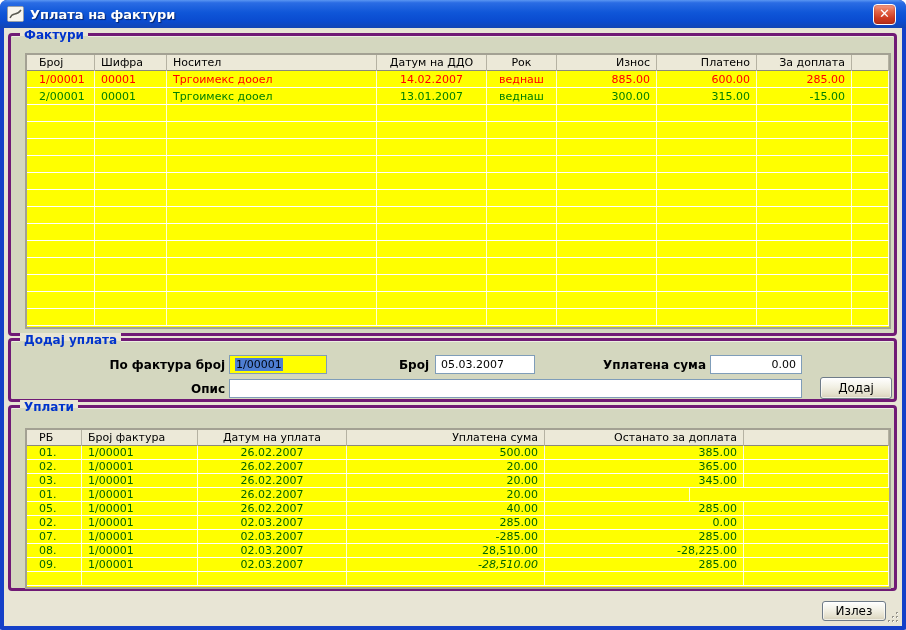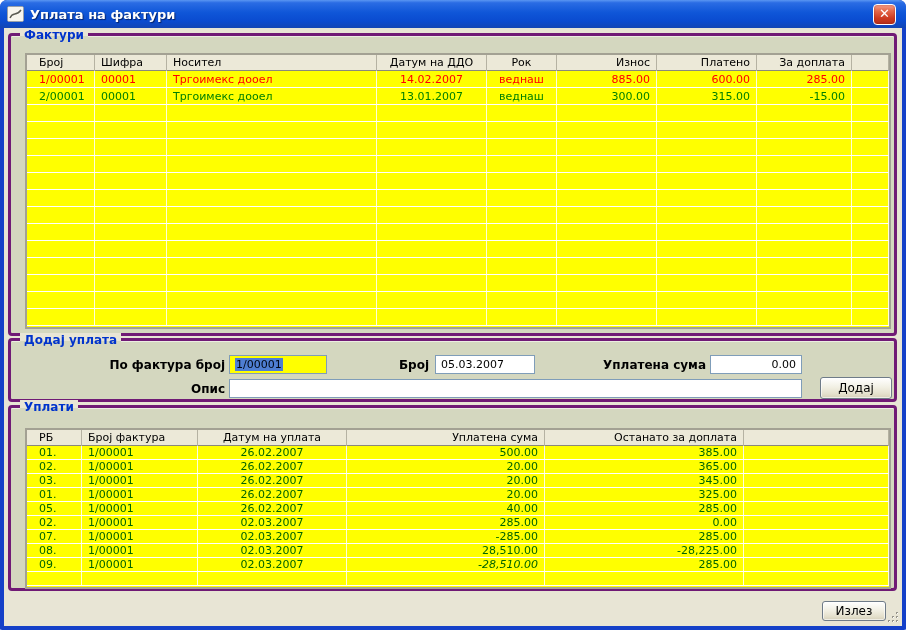--- a/index.html
+++ b/index.html
@@ -332,21 +332,20 @@
             <div class="td ac" style="width: 149px;">26.02.2007</div>
             <div class="td ar" style="width: 198px;">20.00</div>
             <div class="td ar" style="width: 199px;">345.00</div>
             <div class="td al" style="width: 145px;"></div>
           </div>
           <div class="tr" style="height: 14px; color: rgb(0, 100, 0);">
             <div class="td al" style="width: 55px;">01.</div>
             <div class="td al" style="width: 116px;">1/00001</div>
             <div class="td ac" style="width: 149px;">26.02.2007</div>
             <div class="td ar" style="width: 198px;">20.00</div>
-            <div class="td ar" style="width: 199px;">325.00</div>
             <div class="td al" style="width: 145px;"></div>
           </div>
           <div class="tr" style="height: 14px; color: rgb(0, 100, 0);">
             <div class="td al" style="width: 55px;">05.</div>
             <div class="td al" style="width: 116px;">1/00001</div>
             <div class="td ac" style="width: 149px;">26.02.2007</div>
             <div class="td ar" style="width: 198px;">40.00</div>
             <div class="td ar" style="width: 199px;">285.00</div>
             <div class="td al" style="width: 145px;"></div>
           </div>

